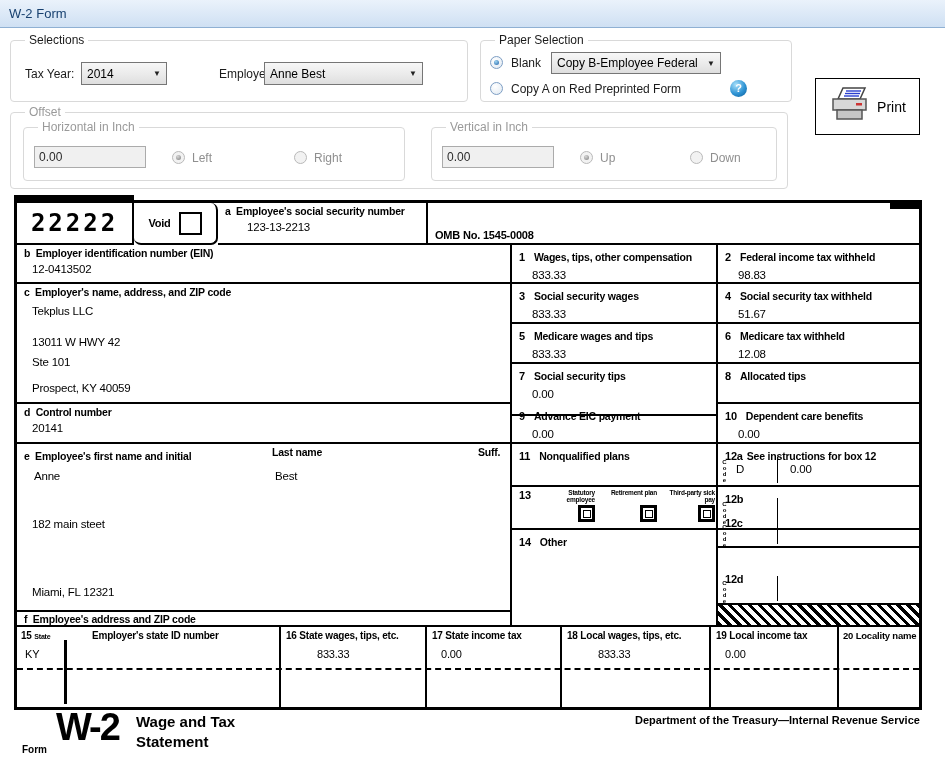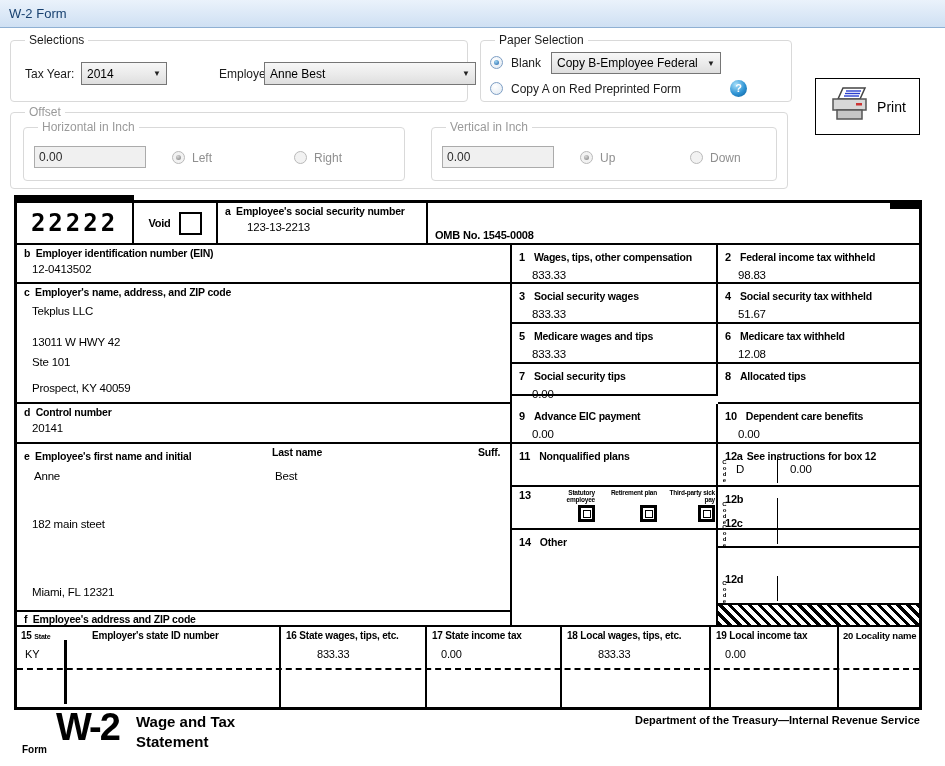--- a/index.html
+++ b/index.html
@@ -104,21 +104,21 @@
   </div>
 
   <div class="groupbox" style="left:10px; top:40px; width:458px; height:62px;">
     <span class="legend">Selections</span>
     <span class="uilabel" style="left:14px; top:26px;">Tax Year:</span>
     <div class="combo" style="left:70px; top:21px; width:86px; height:23px;">
       <span>2014</span>
       <span class="arr">▼</span>
     </div>
     <span class="uilabel" style="left:184px; top:26px;margin-left:24px;">Employee:</span>
-    <div class="combo" style="left:253px; top:21px; width:212px; height:23px;">
+    <div class="combo" style="left:253px; top:21px; width:159px; height:23px;">
       <span>Anne Best</span>
       <span class="arr">▼</span>
     </div>
   </div>
 
   <div class="groupbox" style="left:480px; top:40px; width:312px; height:62px;">
     <span class="legend">Paper Selection</span>
     <span class="radio sel" style="left:9px; top:15px;"></span>
     <span class="uilabel" style="left:30px; top:15px;">Blank</span>
     <div class="combo" style="left:70px; top:11px; width:170px; height:22px;">
@@ -167,21 +167,21 @@
     </div>
   </div>
 
   <div class="w2form">
     <div class="notch" style="left:-3px; top:-8px; width:120px; height:8px;"></div>
     <div class="notch" style="right:-3px; top:-3px; width:32px; height:9px;"></div>
 
     <div class="cell" style="left:0; top:0; width:117px; height:42px; display:flex; align-items:center; justify-content:center; padding:4px;">
       <span style="font-family:'DejaVu Sans Mono',monospace; font-weight:bold; font-size:24px; letter-spacing:3px;">22222</span>
     </div>
-    <div class="cell" style="left:117px; top:0; width:84px; height:42px; display:flex; align-items:center; justify-content:center; gap:8px; padding:0;">
+    <div class="cell" style="left:117px; top:0; width:84px; height:42px; display:flex; align-items:center; justify-content:center; gap:8px; padding:0;border-radius:7px;">
       <span class="flabel" style="font-size:11px;">Void</span>
       <span class="voidcb"></span>
     </div>
     <div class="cell" style="left:201px; top:0; width:210px; height:42px;">
       <div class="flabel">a  Employee's social security number</div>
       <div class="nb-val" style="margin-left:22px;">123-13-2213</div>
     </div>
     <div class="cell noR" style="left:411px; top:0; width:491px; height:42px; display:flex; align-items:flex-end; padding-bottom:2px;">
       <span class="flabel" style="font-size:11px;">OMB No. 1545-0008</span>
     </div>
@@ -231,21 +231,21 @@
       <div class="nb-val">51.67</div>
     </div>
     <div class="cell" style="left:495px; top:121px; width:206px; height:40px;">
       <div><span class="nb-num">5</span><span class="nb-lab">Medicare wages and tips</span></div>
       <div class="nb-val">833.33</div>
     </div>
     <div class="cell noR" style="left:701px; top:121px; width:201px; height:40px;">
       <div><span class="nb-num">6</span><span class="nb-lab">Medicare tax withheld</span></div>
       <div class="nb-val">12.08</div>
     </div>
-    <div class="cell" style="left:495px; top:161px; width:206px; height:32px;">
+    <div class="cell" style="left:495px; top:161px; width:206px; height:52px;">
       <div><span class="nb-num">7</span><span class="nb-lab">Social security tips</span></div>
       <div class="nb-val">0.00</div>
     </div>
     <div class="cell noR" style="left:701px; top:161px; width:201px; height:40px;">
       <div><span class="nb-num">8</span><span class="nb-lab">Allocated tips</span></div>
       <div class="nb-val"></div>
     </div>
     <div class="cell" style="left:495px; top:201px; width:206px; height:40px;">
       <div><span class="nb-num">9</span><span class="nb-lab">Advance EIC payment</span></div>
       <div class="nb-val">0.00</div>

